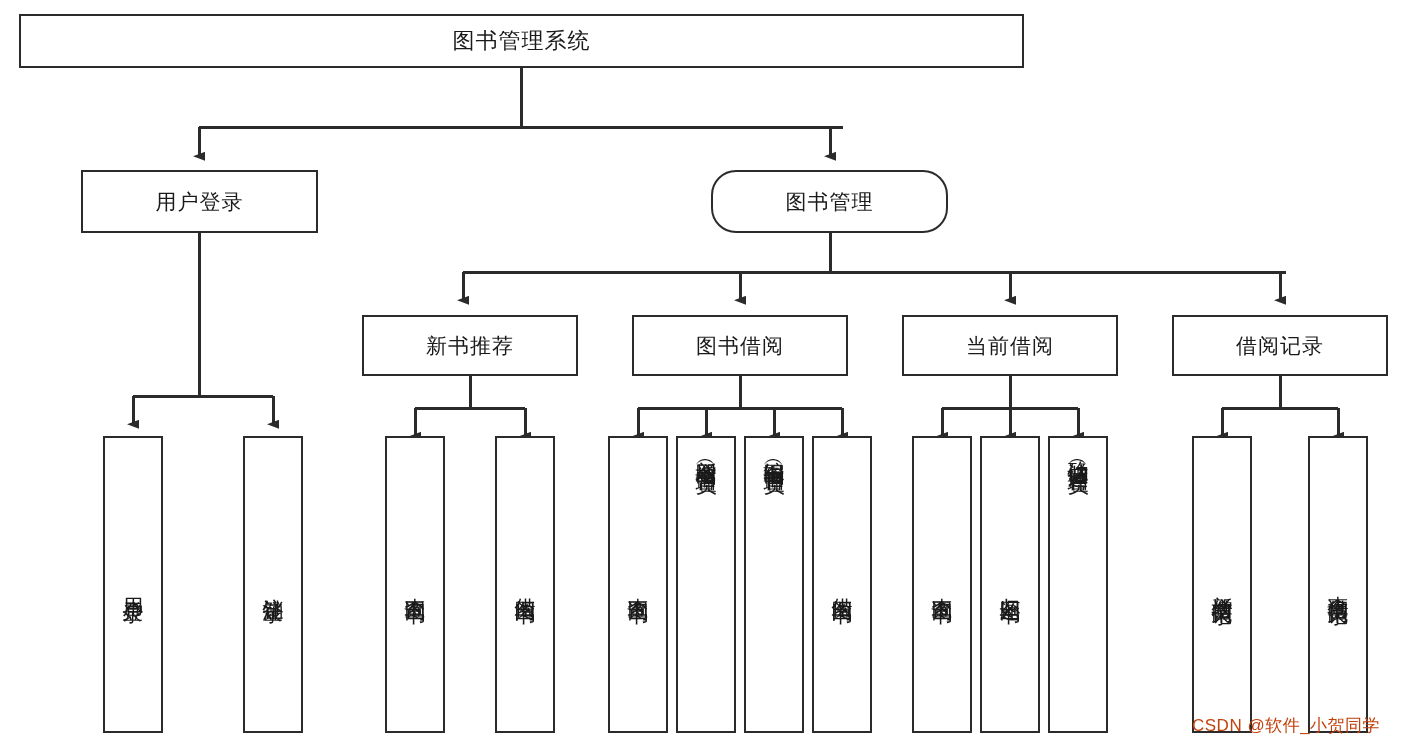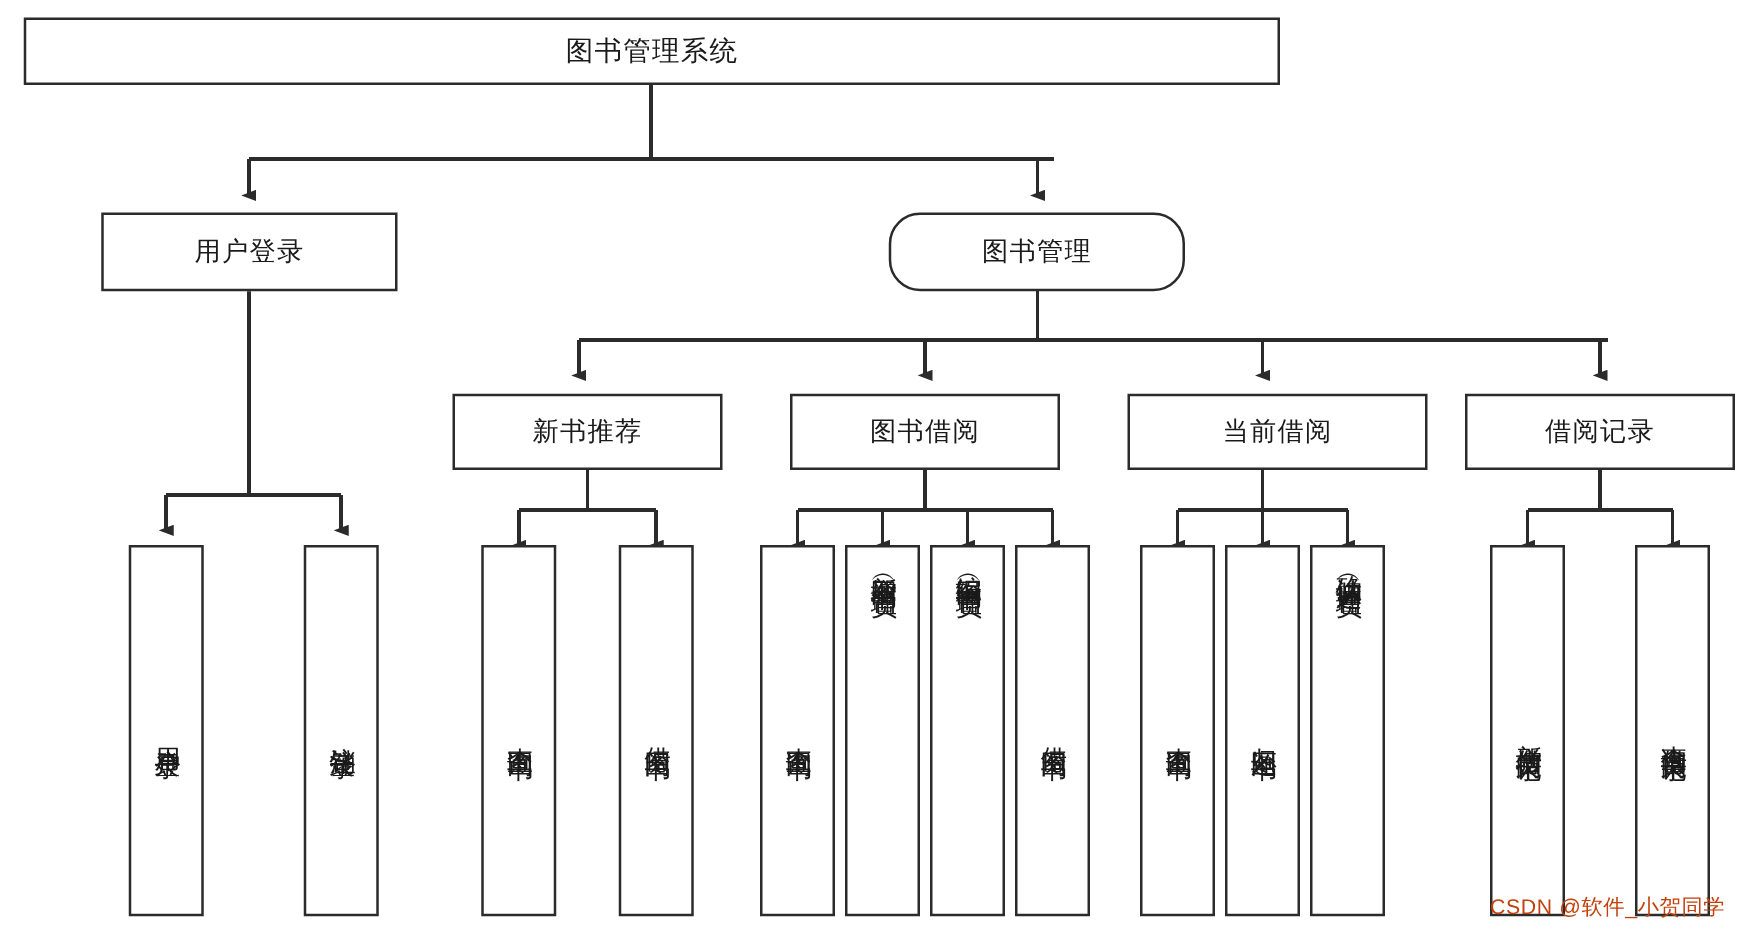--- a/index.html
+++ b/index.html
@@ -139,21 +139,21 @@
   <div class="node h" style="left:711px; top:170px; width:237px; height:63px;border-radius:25px;">
     <span>图书管理</span>
   </div>
 
   <div class="node h" style="left:632px; top:315px; width:216px; height:61px;">
     <span>图书借阅</span>
   </div>
   <div class="node h" style="left:362px; top:315px; width:216px; height:61px;">
     <span>新书推荐</span>
   </div>
-  <div class="node h" style="left:902px; top:315px; width:240px; height:61px;">
+  <div class="node h" style="left:902px; top:315px; width:216px; height:61px;">
     <span>当前借阅</span>
   </div>
   <div class="node h" style="left:1172px; top:315px; width:216px; height:61px;">
     <span>借阅记录</span>
   </div>
 
   <div class="node v mid" style="left:103px; top:436px; width:60px; height:297px;">
     <span class="vtext">用户登录</span>
   </div>
   <div class="node v mid" style="left:243px; top:436px; width:60px; height:297px;">

